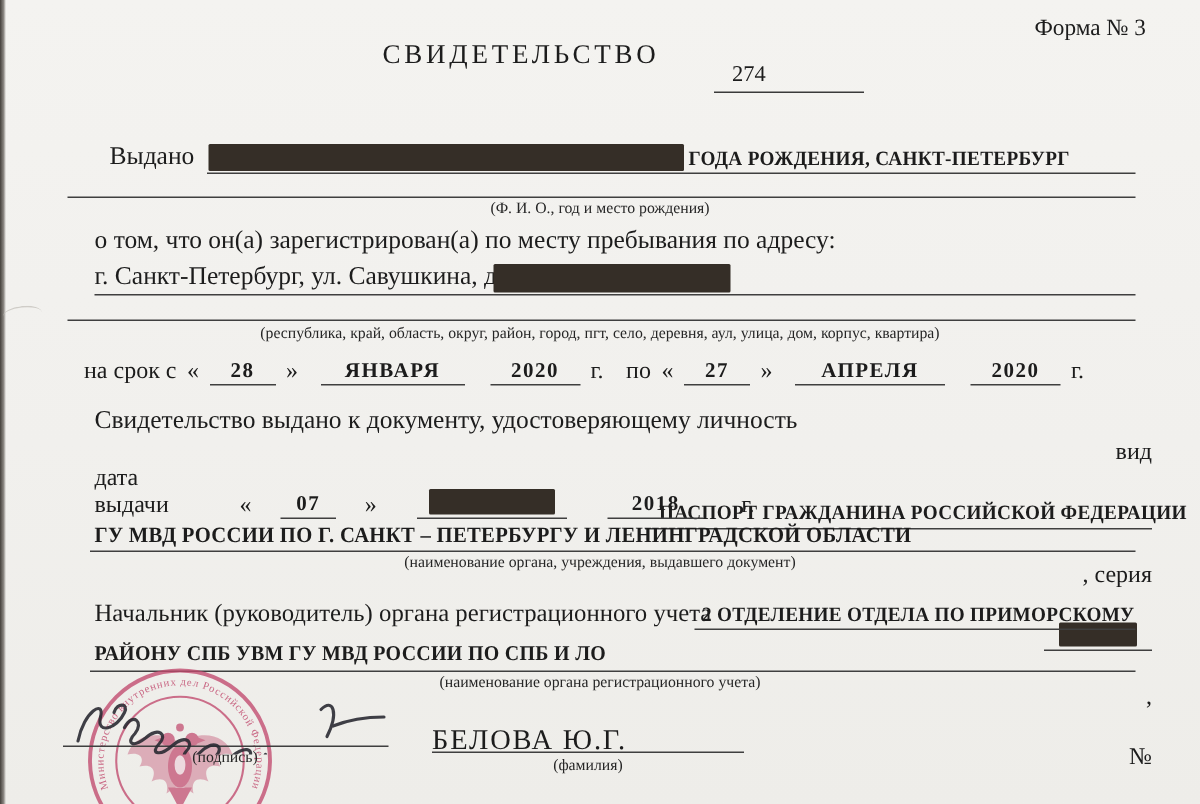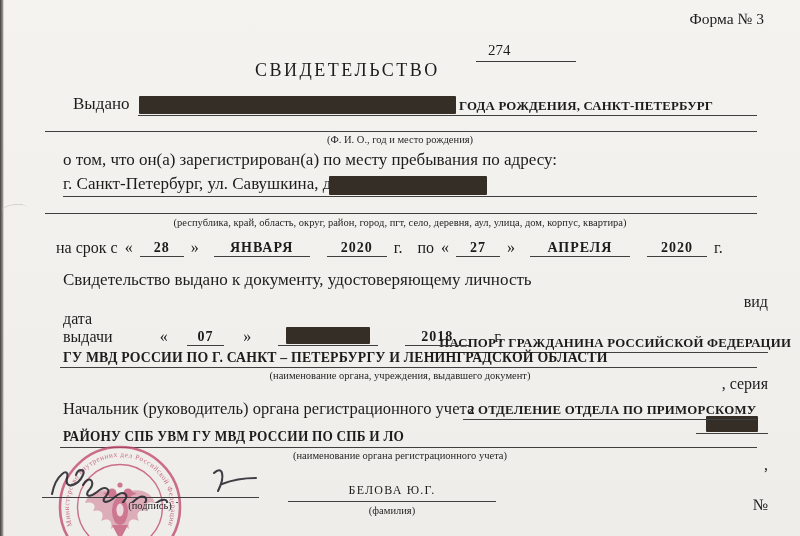--- a/index.html
+++ b/index.html
@@ -6,36 +6,36 @@
   body{width:800px;height:536px;overflow:hidden;position:relative;
        font-family:"Liberation Serif","DejaVu Serif",serif;color:#1c1c1c;
        background:linear-gradient(180deg,#f4f3f0 0%,#f1f0ed 55%,#eeede9 100%);}
   .page{position:absolute;inset:0;}
   .abs{position:absolute;}
   .edge-left{left:0;top:0;width:4px;height:536px;
              background:linear-gradient(90deg,#44403b 0%,#8b8782 60%,rgba(180,177,170,0) 100%);}
   .scratch{left:2px;top:204px;width:26px;height:10px;border-top:1px solid #c7c4be;
            border-radius:50%;transform:rotate(-6deg);opacity:.8;}
   .form-label{top:10px;right:36px;font-size:15.5px;}
-  .title{left:255px;top:60px;font-size:18px;letter-spacing:2.5px;}
+  .title{left:255px;top:26px;font-size:18px;letter-spacing:2.5px;}
   .num-cell{left:476px;top:42px;width:100px;height:20px;border-bottom:1.2px solid #3a3a3a;
             font-size:15px;padding-left:12px;box-sizing:border-box;}
   .subtitle{left:230px;top:65px;width:262px;text-align:center;font-size:15.5px;}
   .t17{font-size:17px;}
   .caption{font-size:10.5px;color:#262626;text-align:center;}
   .rule{border-top:1.1px solid #3f3f3f;height:0;}
   .redact{background:#352e27;border-radius:1px;}
   .bold-val{font-weight:bold;font-size:13.5px;display:inline-block;transform:scaleX(.95);
             transform-origin:left center;white-space:nowrap;letter-spacing:.2px;}
   .fill-val{font-weight:bold;font-size:14px;letter-spacing:1px;}
   .row{display:flex;align-items:flex-end;}
   .cell{border-bottom:1.1px solid #3f3f3f;text-align:center;box-sizing:border-box;}
   .sig-line{left:42px;top:497px;width:217px;}
   .name-line{left:288px;top:501px;width:208px;}
-  .surname{left:288px;top:483px;width:208px;text-align:center;font-size:12px;letter-spacing:1.2px;}
+  .surname{left:288px;top:483px;width:208px;text-align:left;font-size:19px;letter-spacing:1.2px;}
   svg{display:block;}
 </style>
 </head>
 <body>
 
 <div class="page">
 
   <div class="abs edge-left"></div>
   <div class="abs scratch"></div>
 

